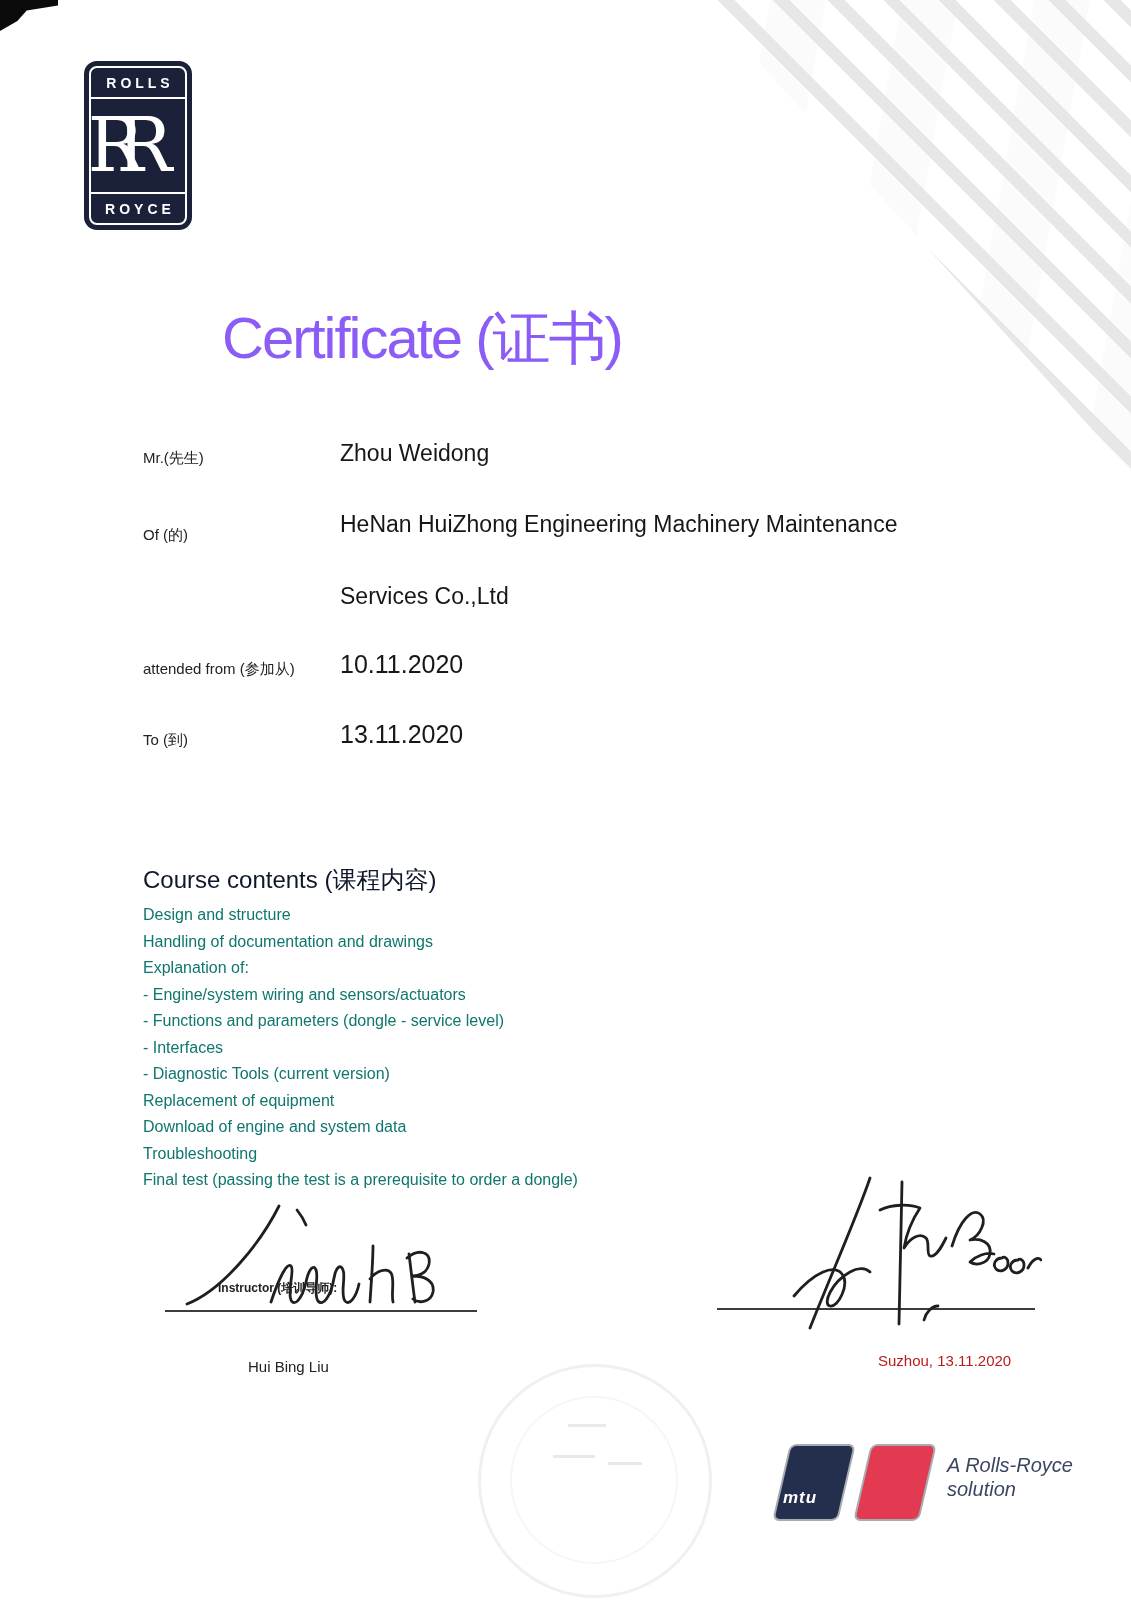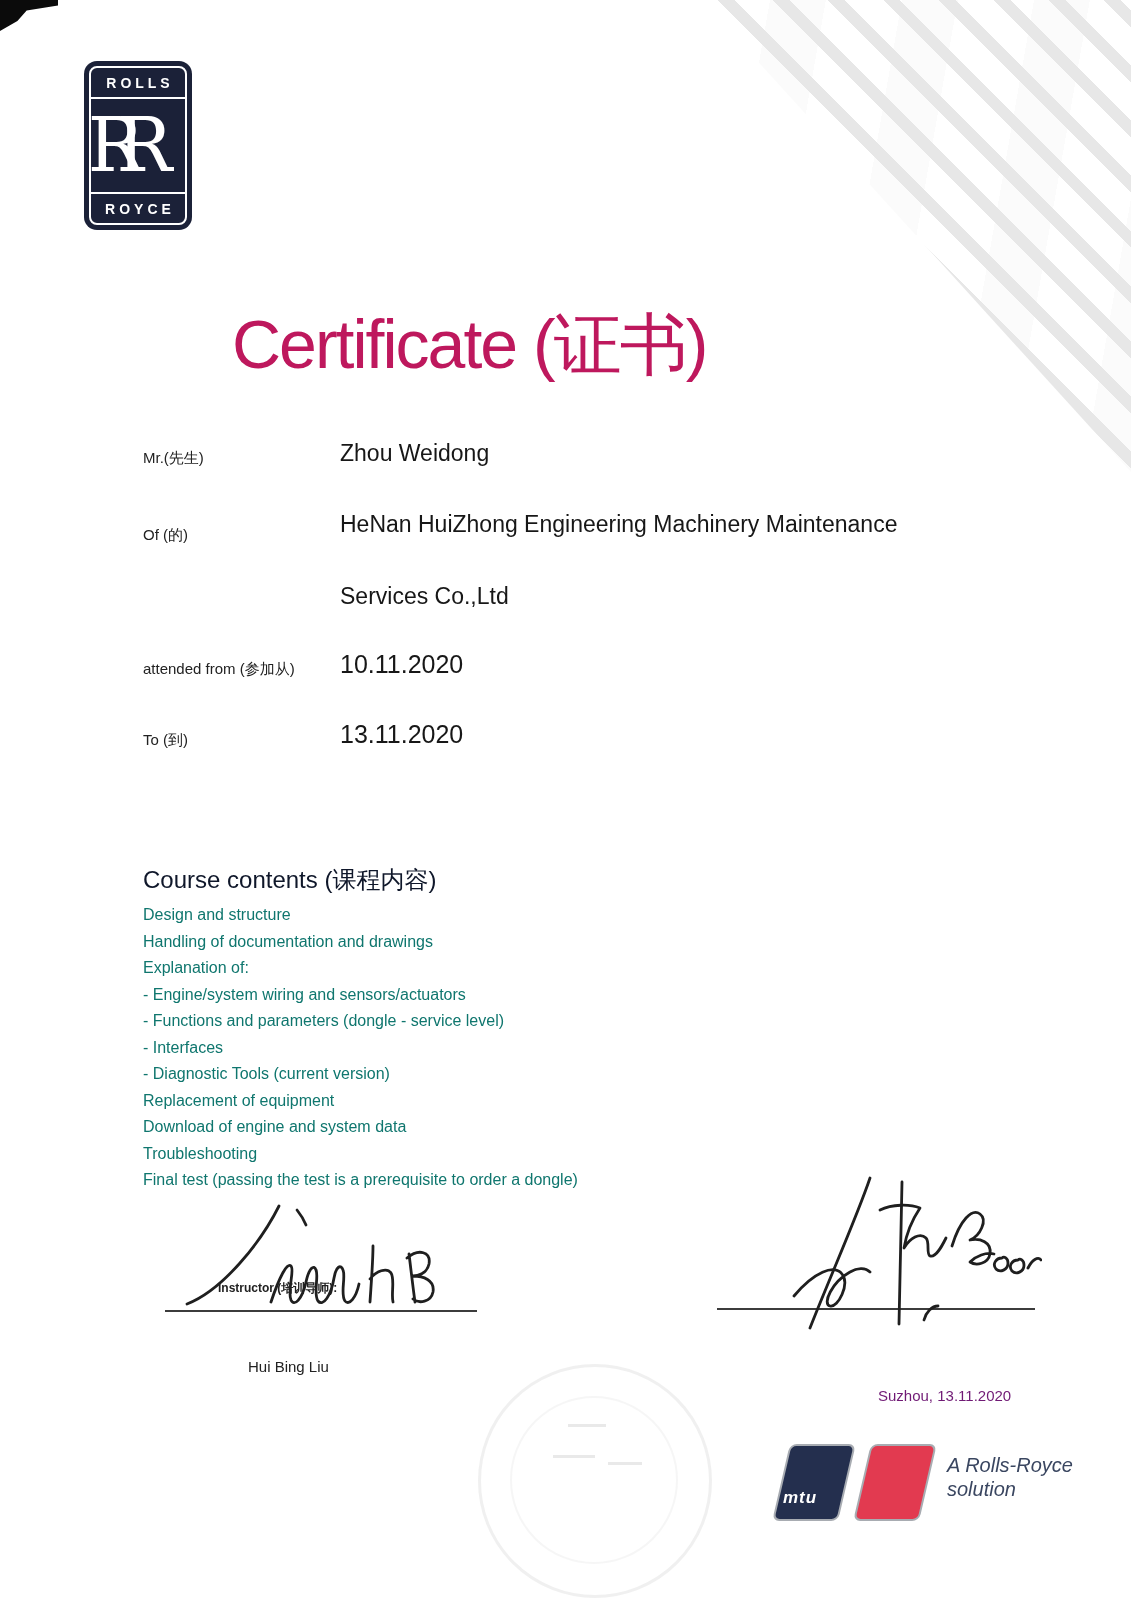--- a/index.html
+++ b/index.html
@@ -43,22 +43,22 @@
   .rr-band.top{border-bottom:2px solid #ffffff;}
   .rr-band.bottom{border-top:2px solid #ffffff;}
   .rr-mid{flex:1;position:relative;}
   .rr-monogram{
     position:absolute;left:50%;top:49%;transform:translate(-50%,-50%);
     font-family:"DejaVu Serif","Liberation Serif",serif;
     font-size:74px;color:#ffffff;letter-spacing:-27px;text-indent:-27px;
     padding-right:16px;line-height:1;
   }
   
-  .title{position:absolute;left:232px;top:300px;font-size:68px;letter-spacing:-2px;
-    color:#be185d;white-space:nowrap;}
+  .title{position:absolute;left:222px;top:300px;font-size:58px;letter-spacing:-2px;
+    color:#8b5cf6;white-space:nowrap;}
   
   .lbl{position:absolute;left:143px;font-size:15px;color:#222;white-space:nowrap;}
   .val{position:absolute;left:340px;font-size:23px;color:#171717;white-space:nowrap;}
   .lbl-mr{top:449px;}      .val-mr{top:440px;}
   .lbl-of{top:526px;}      .val-of1{top:511px;}  .val-of2{top:583px;}
   .lbl-from{top:660px;}    .val-from{top:650px;font-size:25px;}
   .lbl-to{top:731px;}      .val-to{top:720px;font-size:25px;}
   .val-course{top:793px;left:345px;}
   
   .course-heading{position:absolute;left:143px;top:864px;font-size:24px;color:#0f172a;white-space:nowrap;}
@@ -67,21 +67,21 @@
   
   .sig-line{position:absolute;height:2px;background:#3c3c3c;}
   .sig-line.left{left:165px;top:1310px;width:312px;}
   .sig-line.right{left:717px;top:1308px;width:318px;}
   .sig-svg{position:absolute;z-index:3;}
   .sig-svg.left{left:175px;top:1198px;}
   .sig-svg.right{left:772px;top:1172px;}
   .sig-svg path{fill:none;stroke:#1f1f1f;stroke-width:2.8;stroke-linecap:round;stroke-linejoin:round;}
   .instructor-label{position:absolute;left:218px;top:1280px;font-size:12px;font-weight:bold;color:#222;white-space:nowrap;}
   .instructor-name{position:absolute;left:248px;top:1358px;font-size:15px;color:#222;white-space:nowrap;}
-  .place-date{position:absolute;left:878px;top:1352px;font-size:15px;color:#701a75;white-space:nowrap;margin-top:35px;}
+  .place-date{position:absolute;left:878px;top:1352px;font-size:15px;color:#b91c1c;white-space:nowrap;}
   
   .mtu-navy,.mtu-red{position:absolute;top:1444px;width:62px;height:73px;
     border:2px solid #a8acb2;border-radius:7px;transform:skewX(-13deg);}
   .mtu-navy{left:781px;background:#242f4e;}
   .mtu-red{left:862px;background:#e23a50;}
   .mtu-word{position:absolute;left:783px;top:1488px;z-index:2;color:#ffffff;
     font-size:17px;font-weight:bold;font-style:italic;letter-spacing:1px;}
   .mtu-tagline{position:absolute;left:947px;top:1453px;font-size:20px;line-height:24px;
     color:#3a4660;font-weight:500;font-style:italic;}
 </style>

